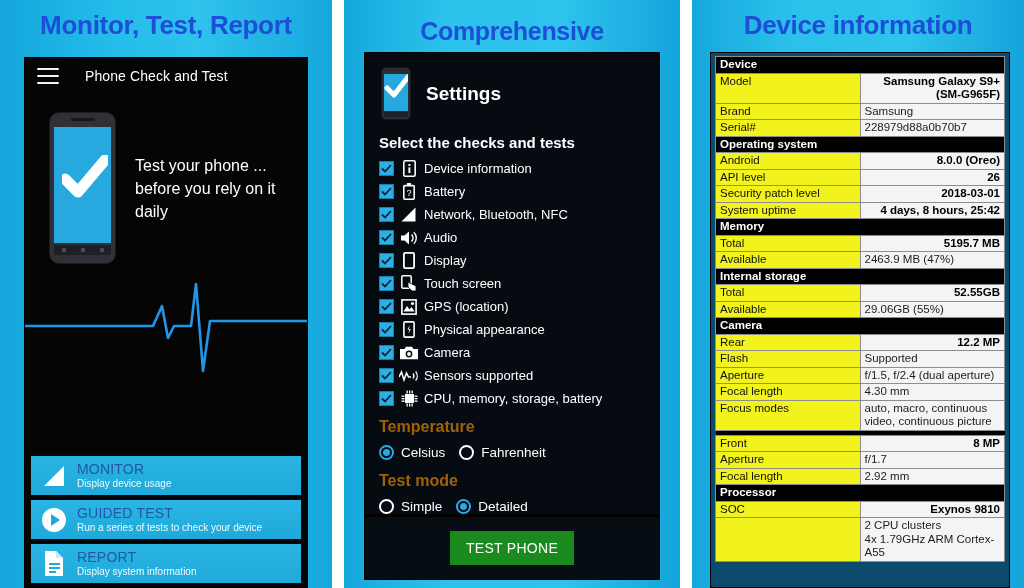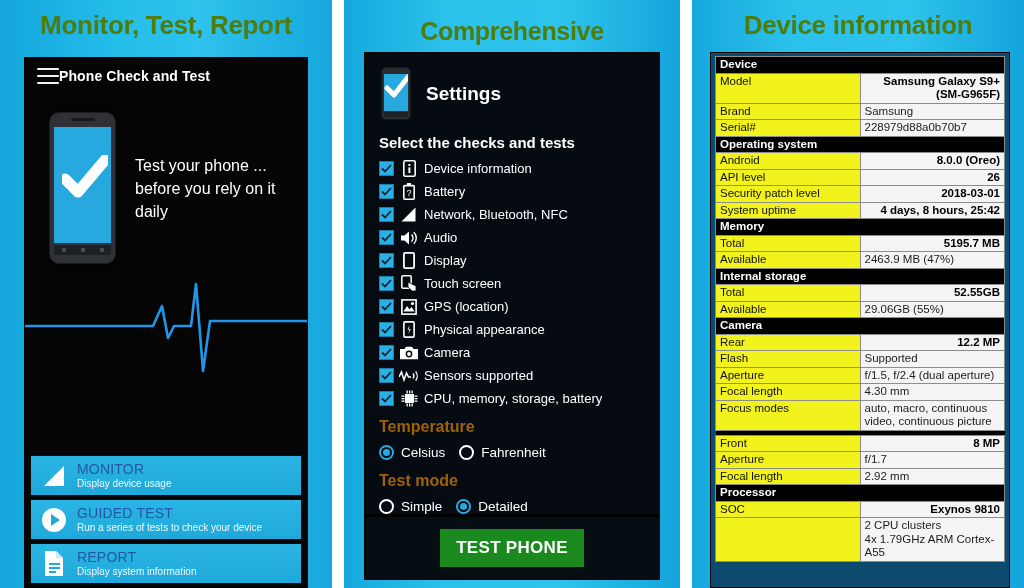--- a/index.html
+++ b/index.html
@@ -17,35 +17,35 @@
 
   .p1{width:332px;}
   .p2{width:336px;}
   .p3{width:332px;}
 
   .p1 .panel-bg{background:linear-gradient(90deg,#14a6dc 0%,#25bdea 35%,#2ec2ec 60%,#16a8dd 100%);}
   .p2 .panel-bg{background:linear-gradient(90deg,#16a8dd 0%,#2cc1eb 30%,#2ec3ec 65%,#13a4db 100%);}
   .p3 .panel-bg{background:linear-gradient(90deg,#16a8dd 0%,#2cc1eb 30%,#2ec3ec 65%,#13a4db 100%);}
 
   .headline{
-    position:relative;text-align:center;color:#4d7c0f;
+    position:relative;text-align:center;color:#1d4ed8;
     font-weight:bold;font-size:26px;letter-spacing:-0.3px;
     padding-top:10px;line-height:30px;
   }
   .headline.two{font-size:25px;padding-top:16px;line-height:31px;}
 
   
   .device1{
     position:absolute;left:24px;top:57px;width:284px;height:531px;
     background:#050505;border:1px solid #000;box-sizing:border-box;
   }
   .appbar{height:36px;display:flex;align-items:center;padding-left:12px;}
   .hamb{width:22px;height:16px;display:flex;flex-direction:column;justify-content:space-between;}
   .hamb i{display:block;height:2px;background:#f2f2f2;border-radius:1px;}
-  .appbar-title{color:#ffffff;font-weight:bold;font-size:14px;letter-spacing:.1px;}
+  .appbar-title{color:#ffffff;font-weight:normal;font-size:14px;margin-left:26px;letter-spacing:.1px;}
 
   .hero{position:relative;height:215px;}
   .phone{
     position:absolute;left:24px;top:18px;width:67px;height:152px;
     background:#2f3136;border-radius:10px;border:1px solid #1b1d21;
     box-shadow:0 0 6px rgba(0,0,0,.8);box-sizing:border-box;
   }
   .phone .speaker{position:absolute;left:50%;transform:translateX(-50%);top:5px;width:24px;height:3px;background:#16181c;border-radius:2px;}
   .phone .screen{position:absolute;left:4px;top:14px;right:4px;bottom:20px;background:#27a9e0;overflow:hidden;}
   .phone .navbar{position:absolute;left:4px;right:4px;bottom:8px;height:10px;background:#1d2025;display:flex;align-items:center;justify-content:space-around;}
@@ -94,21 +94,21 @@
 
   .sec-h{color:#a16207;font-weight:bold;font-size:16px;padding:8px 0 4px 14px;}
   .radio-row{display:flex;align-items:center;padding-left:14px;height:24px;}
   .rb{width:15px;height:15px;border-radius:50%;border:2px solid #ffffff;box-sizing:border-box;display:flex;align-items:center;justify-content:center;flex:none;}
   .rb.on{border-color:#2aa8e0;}
   .rb.on i{width:7px;height:7px;border-radius:50%;background:#2aa8e0;display:block;}
   .rlabel{color:#ffffff;font-size:13.5px;margin:0 14px 0 7px;}
 
   .btnbar{position:absolute;left:0;right:0;bottom:0;height:62px;background:#060e14;border-top:3px solid #000;display:flex;align-items:center;justify-content:center;}
   .test-btn{
-    background:#1a8a1e;color:#ffffff;font-weight:bold;font-size:17px;
+    background:#1a8a1e;color:#ffffff;font-weight:normal;font-size:14px;
     padding:9px 16px;border:0;letter-spacing:.3px;
   }
 
   
   .device3{
     position:absolute;left:18px;top:52px;width:300px;height:536px;
     background:#0c4a6e;border:1px solid #000;box-sizing:border-box;padding:3px 4px 0 4px;
   }
   table.info{border-collapse:collapse;width:100%;table-layout:fixed;}
   table.info td{

